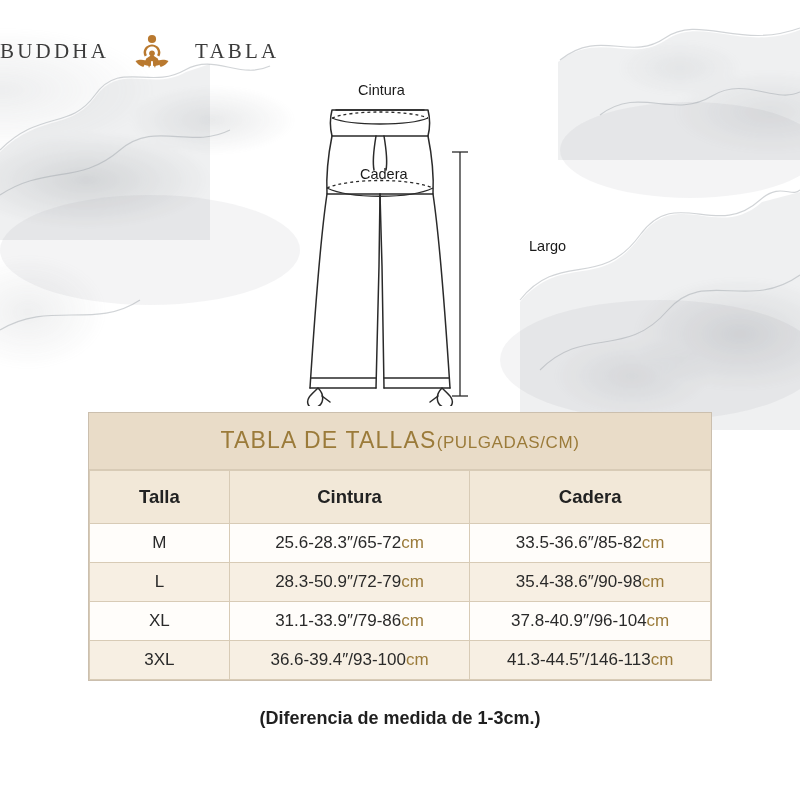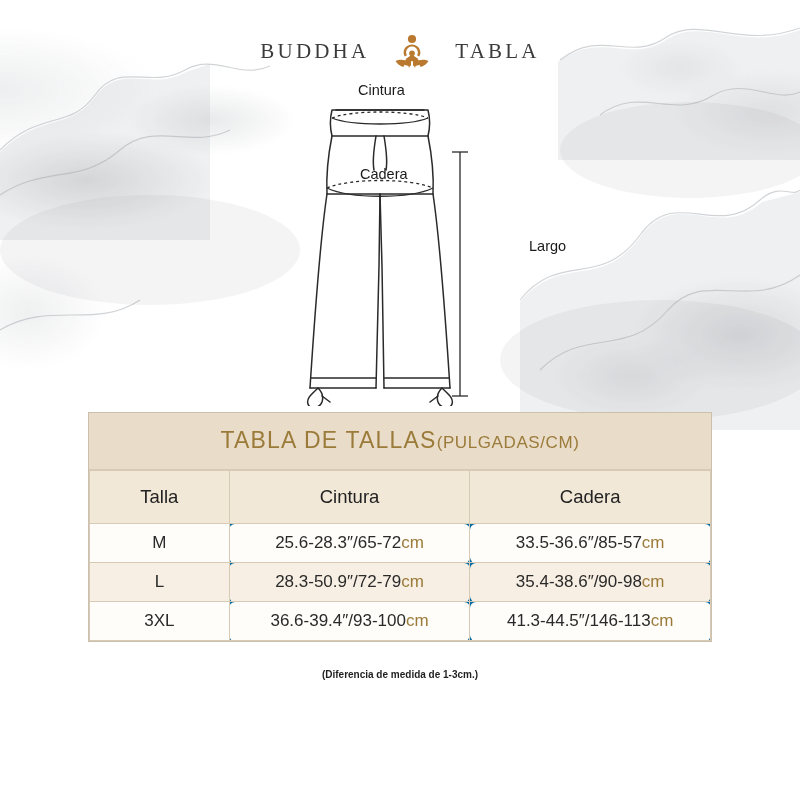--- a/index.html
+++ b/index.html
@@ -48,21 +48,21 @@
     left: -50px; top: 150px; width: 260px; height: 270px;
     background:
       radial-gradient(ellipse 110px 80px at 30% 60%, rgba(150,154,158,0.28), rgba(150,154,158,0) 72%);
     filter: blur(2px);
   }
   .mount { position: absolute; }
 
   
   .logo {
     position: relative; z-index: 3;
-    display: flex; align-items: center; justify-content: center;
+    display: flex; align-items: center; 
     gap: 14px;
     padding-top: 36px;
     height: 66px;
   }
   .logo-word {
     font-family: "Liberation Serif", serif;
     font-size: 21px;
     letter-spacing: 3.2px;
     color: #3b3b3b;
     font-weight: 400;
@@ -118,35 +118,36 @@
     text-align: center;
     font-size: 17px;
     color: #2a2a2a;
     font-weight: normal;
   }
   table.sizes thead th {
     background: #f2e8d8;
     padding: 15px 4px;
     font-size: 18.5px;
     color: #222;
+    font-weight: bold;
   }
   table.sizes tbody td {
     padding: 9px 4px;
     white-space: nowrap;
   }
   table.sizes tbody tr:nth-child(odd)  { background: #fffdfa; }
   table.sizes tbody tr:nth-child(even) { background: #f7efe3; }
   td.col-size { width: 22.5%; }
-  td.col-val  { width: 38.75%; border-radius: 6px; }
+  td.col-val  { width: 38.75%; }
   .unit { color: #9b7b3a; }
 
   .footnote {
     position: relative; z-index: 3;
     text-align: center;
-    font-size: 10px;
+    font-size: 18px;
     color: #1f1f1f;
     font-weight: bold;
     margin-top: 27px;
     font-family: "Liberation Sans", sans-serif;
   }
 </style>
 </head>
 <body>
 
 <div class="bg">
@@ -259,28 +260,33 @@
       <tr>
         <th>Talla</th>
         <th>Cintura</th>
         <th>Cadera</th>
       </tr>
     </thead>
     <tbody>
       <tr>
         <td class="col-size">M</td>
         <td class="col-val"><span>25.6-28.3″/65-72</span><span class="unit">cm</span></td>
-        <td class="col-val"><span>33.5-36.6″/85-57</span><span class="unit">cm</span></td>
+        <td class="col-val"><span>33.5-36.6″/85-82</span><span class="unit">cm</span></td>
       </tr>
       <tr>
         <td class="col-size">L</td>
         <td class="col-val"><span>28.3-50.9″/72-79</span><span class="unit">cm</span></td>
         <td class="col-val"><span>35.4-38.6″/90-98</span><span class="unit">cm</span></td>
       </tr>
       <tr>
+        <td class="col-size">XL</td>
+        <td class="col-val"><span>31.1-33.9″/79-86</span><span class="unit">cm</span></td>
+        <td class="col-val"><span>37.8-40.9″/96-104</span><span class="unit">cm</span></td>
+      </tr>
+      <tr>
         <td class="col-size">3XL</td>
         <td class="col-val"><span>36.6-39.4″/93-100</span><span class="unit">cm</span></td>
         <td class="col-val"><span>41.3-44.5″/146-113</span><span class="unit">cm</span></td>
       </tr>
     </tbody>
   </table>
 </div>
 
 <div class="footnote">(Diferencia de medida de 1-3cm.)</div>
 

